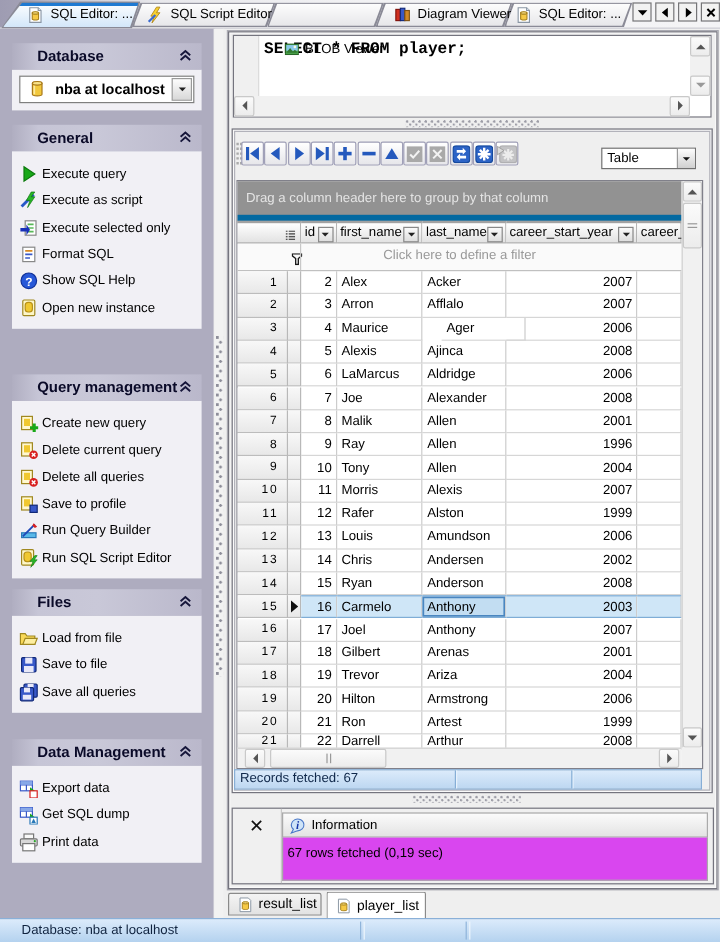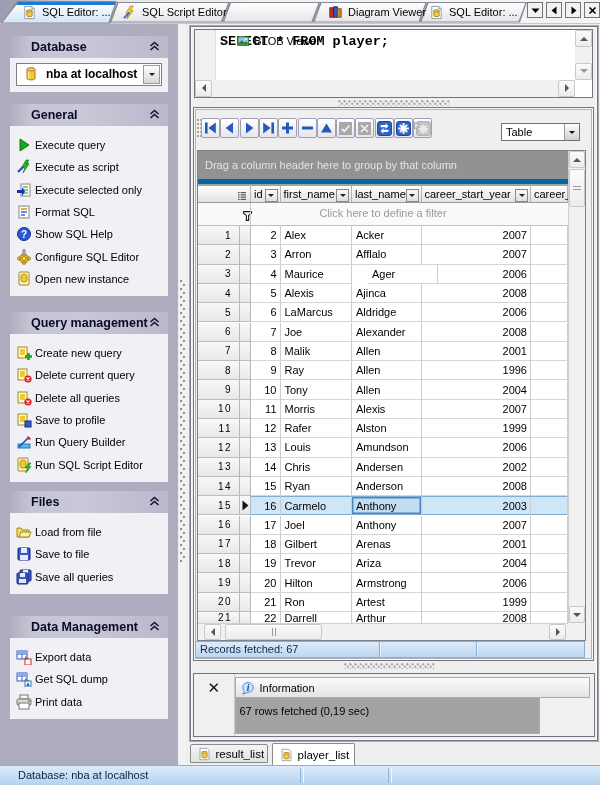--- a/index.html
+++ b/index.html
@@ -73,21 +73,21 @@
   justify-content:flex-end; font-size:10px; padding-right:7px; color:#000; letter-spacing:1.5px; }
 .cind { background:linear-gradient(#f8f8f8,#e8e8e8); border-right:1px solid #b8b8b8; border-bottom:1px solid #bcbcbc; padding:0 !important; justify-content:center; }
 .r { justify-content:flex-end; padding-right:3px; }
 
 #recbar { position:absolute; left:1px; top:532.5px; width:390px; height:17px; background:linear-gradient(#dcebfb,#bdd7f1);
   border:1px solid #86aed6; font-size:11px; color:#10284a; }
 
 #infopanel { left:192.5px; top:673px; width:402px; height:63.5px; border:1px solid #74747e; background:#f0f0f0; position:absolute; }
 #infohead { position:absolute; left:41px; top:3px; width:355px; height:21px; border:1px solid #aaa;
   background:linear-gradient(#fbfbfb,#e3e3e3); display:flex; align-items:center; gap:5px; padding-left:5px; font-size:11px; }
-#infobody { position:absolute; left:41px; top:24px; width:305px; height:36px; background:#a3a3a3; border:1px solid #aaa; border-top:none;
+#infobody { position:absolute; left:41px; top:24px; width:355px; height:36px; background:#d946ef; border:1px solid #aaa; border-top:none;
   font-size:11px; padding:7px 0 0 4px; }
 
 .btab { position:absolute; height:19px; display:flex; align-items:center; gap:5px; padding-left:7px;
   border:1px solid #8a8a8a; font-size:11.5px; background:linear-gradient(#f4f4f4,#e2e2e2); border-radius:2px 2px 0 0; }
 .btab.active { background:#fff; height:22px; border-bottom:none; }
 
 #statusbar { left:0; top:764.5px; width:600px; height:20.5px; background:linear-gradient(#dcebfb,#b4d2ef);
   border-top:1px solid #8ab0d8; font-size:11px; color:#10233f;padding-left:14px; }
 .statdiv { position:absolute; top:2px; bottom:2px; width:4px; border-left:1px solid #8fb4da; border-right:1px solid #eef5fc; }
 </style>
@@ -224,33 +224,20 @@
           </div>
           <div class="item">
             <svg width="16" height="16" viewBox="0 0 16 16">
               <circle cx="8" cy="8" r="6.5" fill="#2858d8" stroke="#103098"></circle>
               <text x="8" y="12" font-size="10" font-weight="bold" fill="#fff" text-anchor="middle">?</text>
             </svg>
             <span>Show SQL Help</span>
           </div>
           <div class="item">
             <svg width="16" height="16" viewBox="0 0 16 16">
-              <g fill="#e8b820" stroke="#987808" stroke-width="0.8">
-                <circle cx="8" cy="9.5" r="4.6"></circle>
-                <rect x="1.8" y="8" width="2.5" height="3" rx="0.5"></rect>
-                <rect x="11.7" y="8" width="2.5" height="3" rx="0.5"></rect>
-                <rect x="6.5" y="13" width="3" height="2.2" rx="0.5"></rect>
-              </g>
-              <circle cx="8" cy="9.5" r="1.9" fill="#faf0c0" stroke="#987808"></circle>
-              <rect x="6.9" y="0.8" width="2.2" height="5.5" fill="#b8b8c0" stroke="#606068" stroke-width="0.6"></rect>
-            </svg>
-            <span>Configure SQL Editor</span>
-          </div>
-          <div class="item">
-            <svg width="16" height="16" viewBox="0 0 16 16">
               <rect x="3" y="1" width="10" height="13" rx="1" fill="#fdf6c8" stroke="#a08820"></rect>
               <rect x="5" y="3" width="6" height="8" rx="2.5" fill="#f0c830" stroke="#b89018"></rect>
             </svg>
             <span>Open new instance</span>
           </div>
         </div>
       </div>
     </div>
     <div class="panel" style="top:288px;">
       <div class="phead">Query management<span class="chev"><svg width="11" height="11" viewBox="0 0 11 11">

